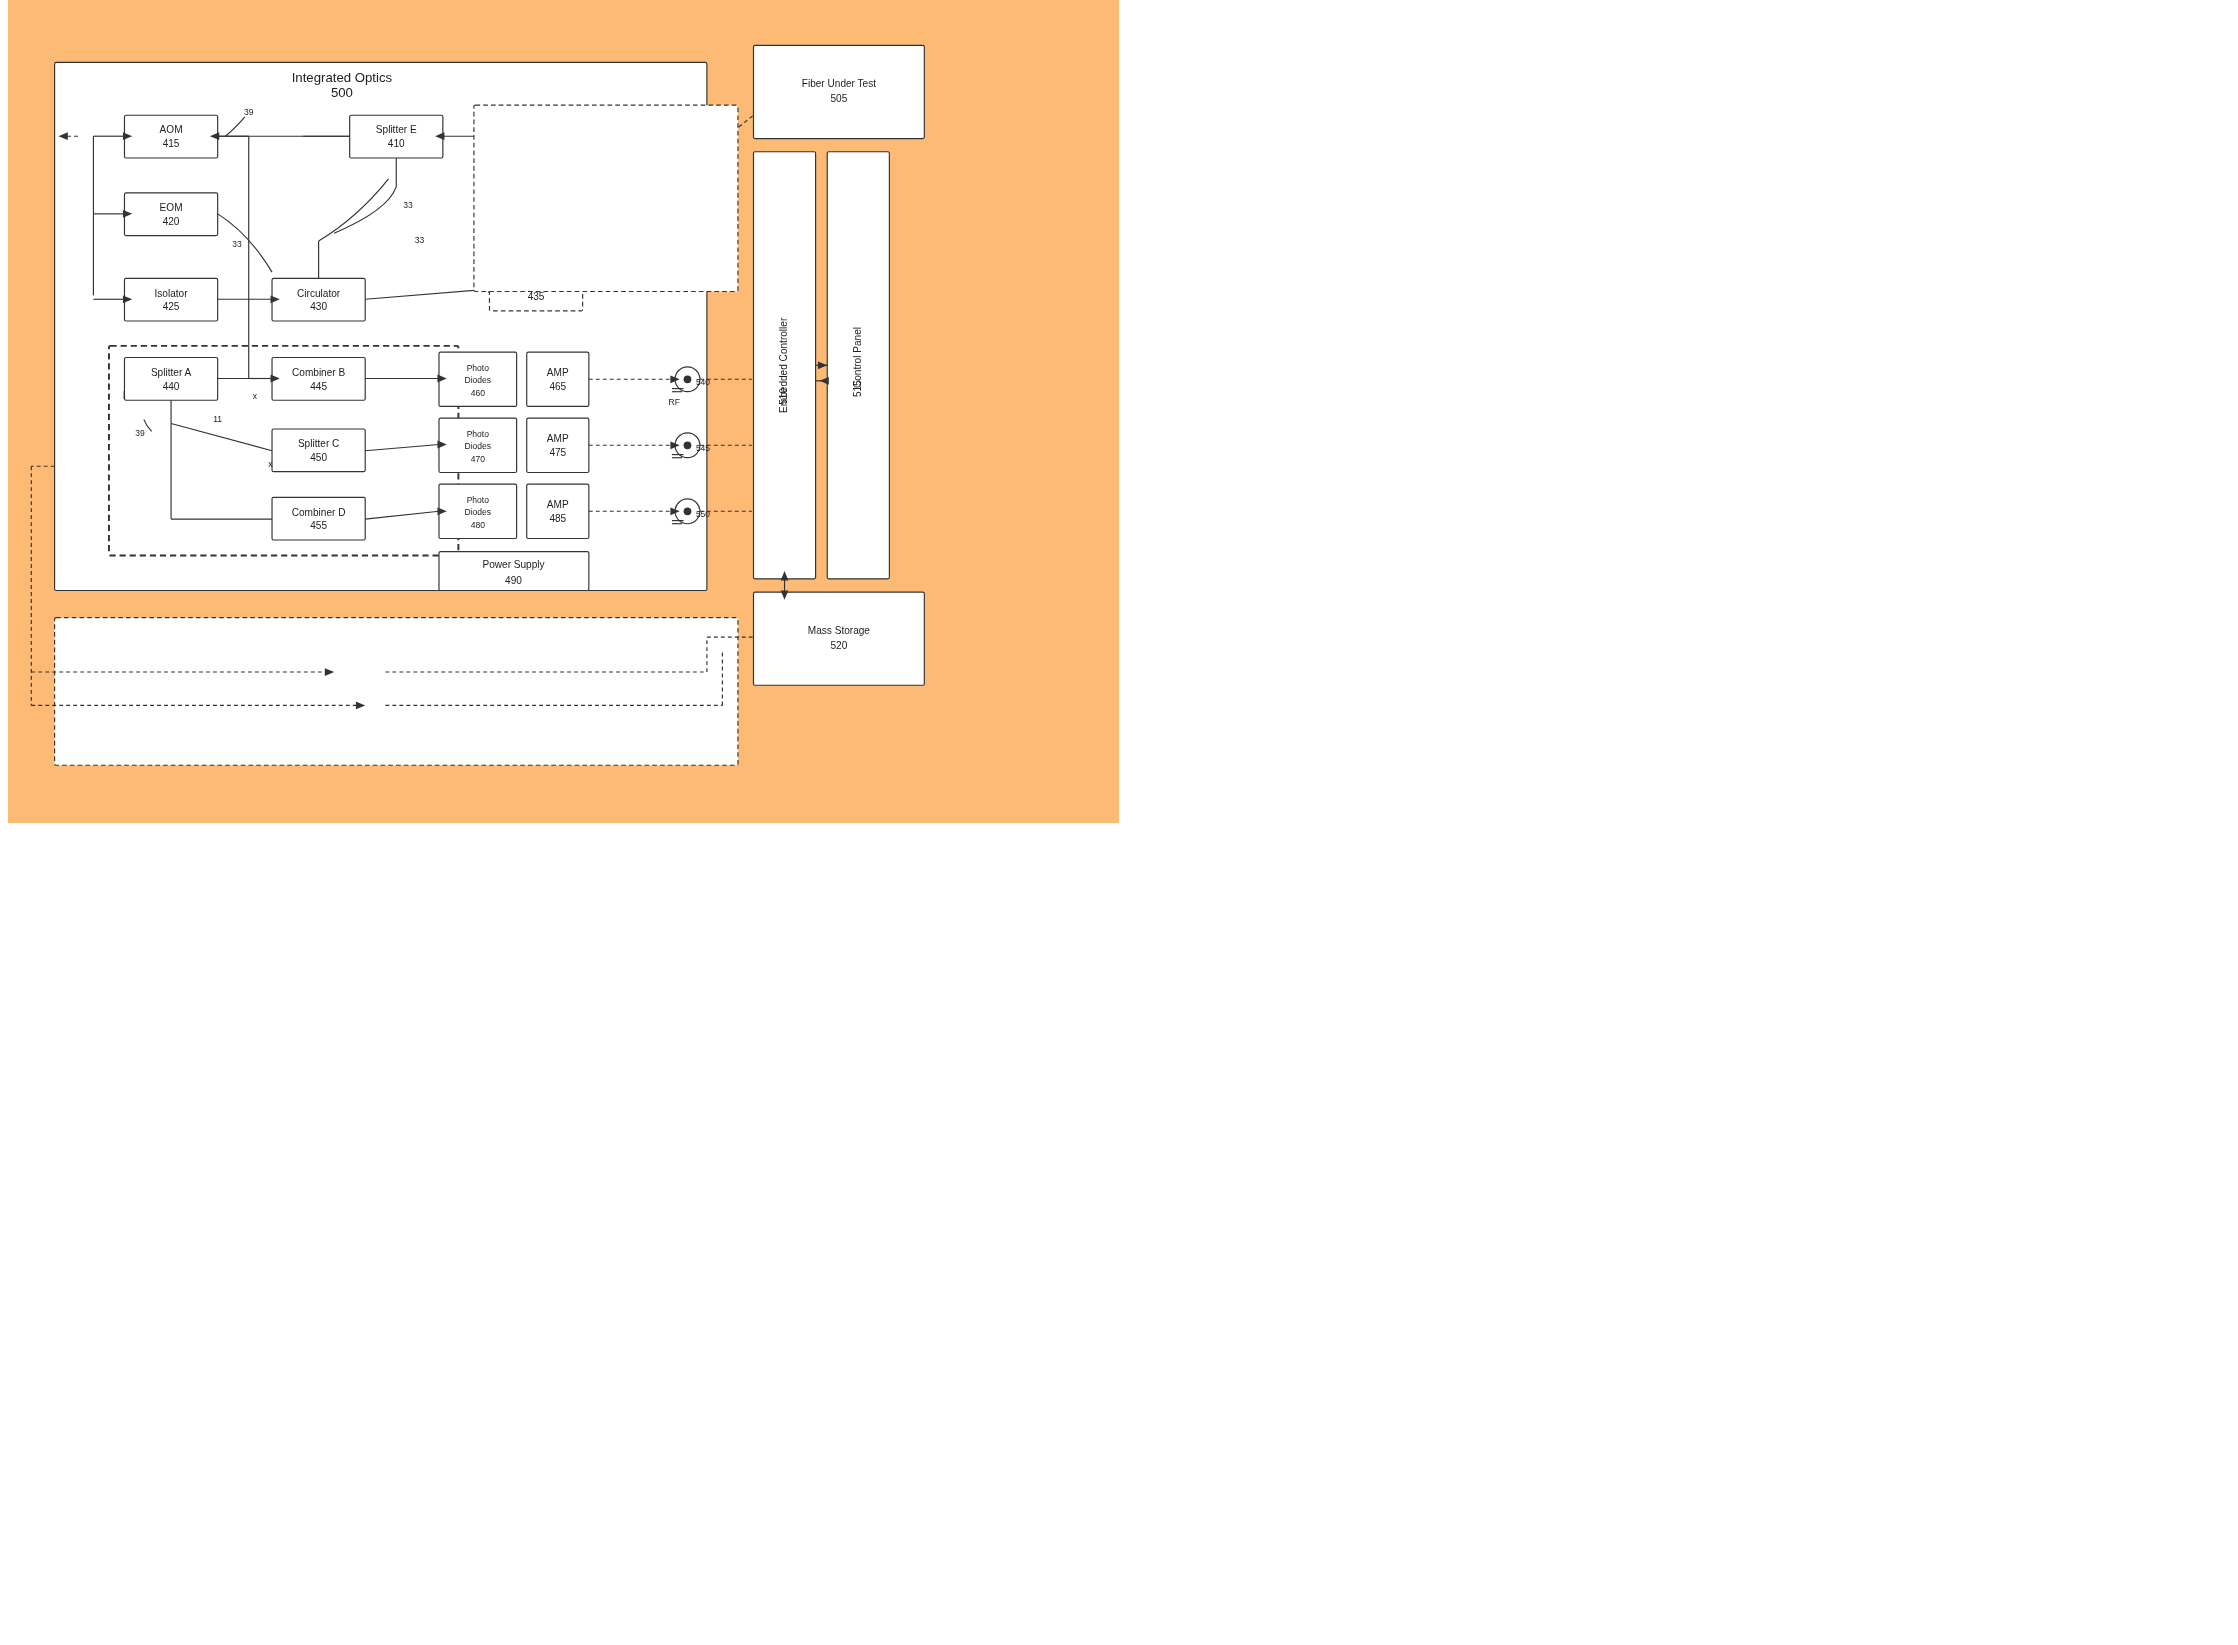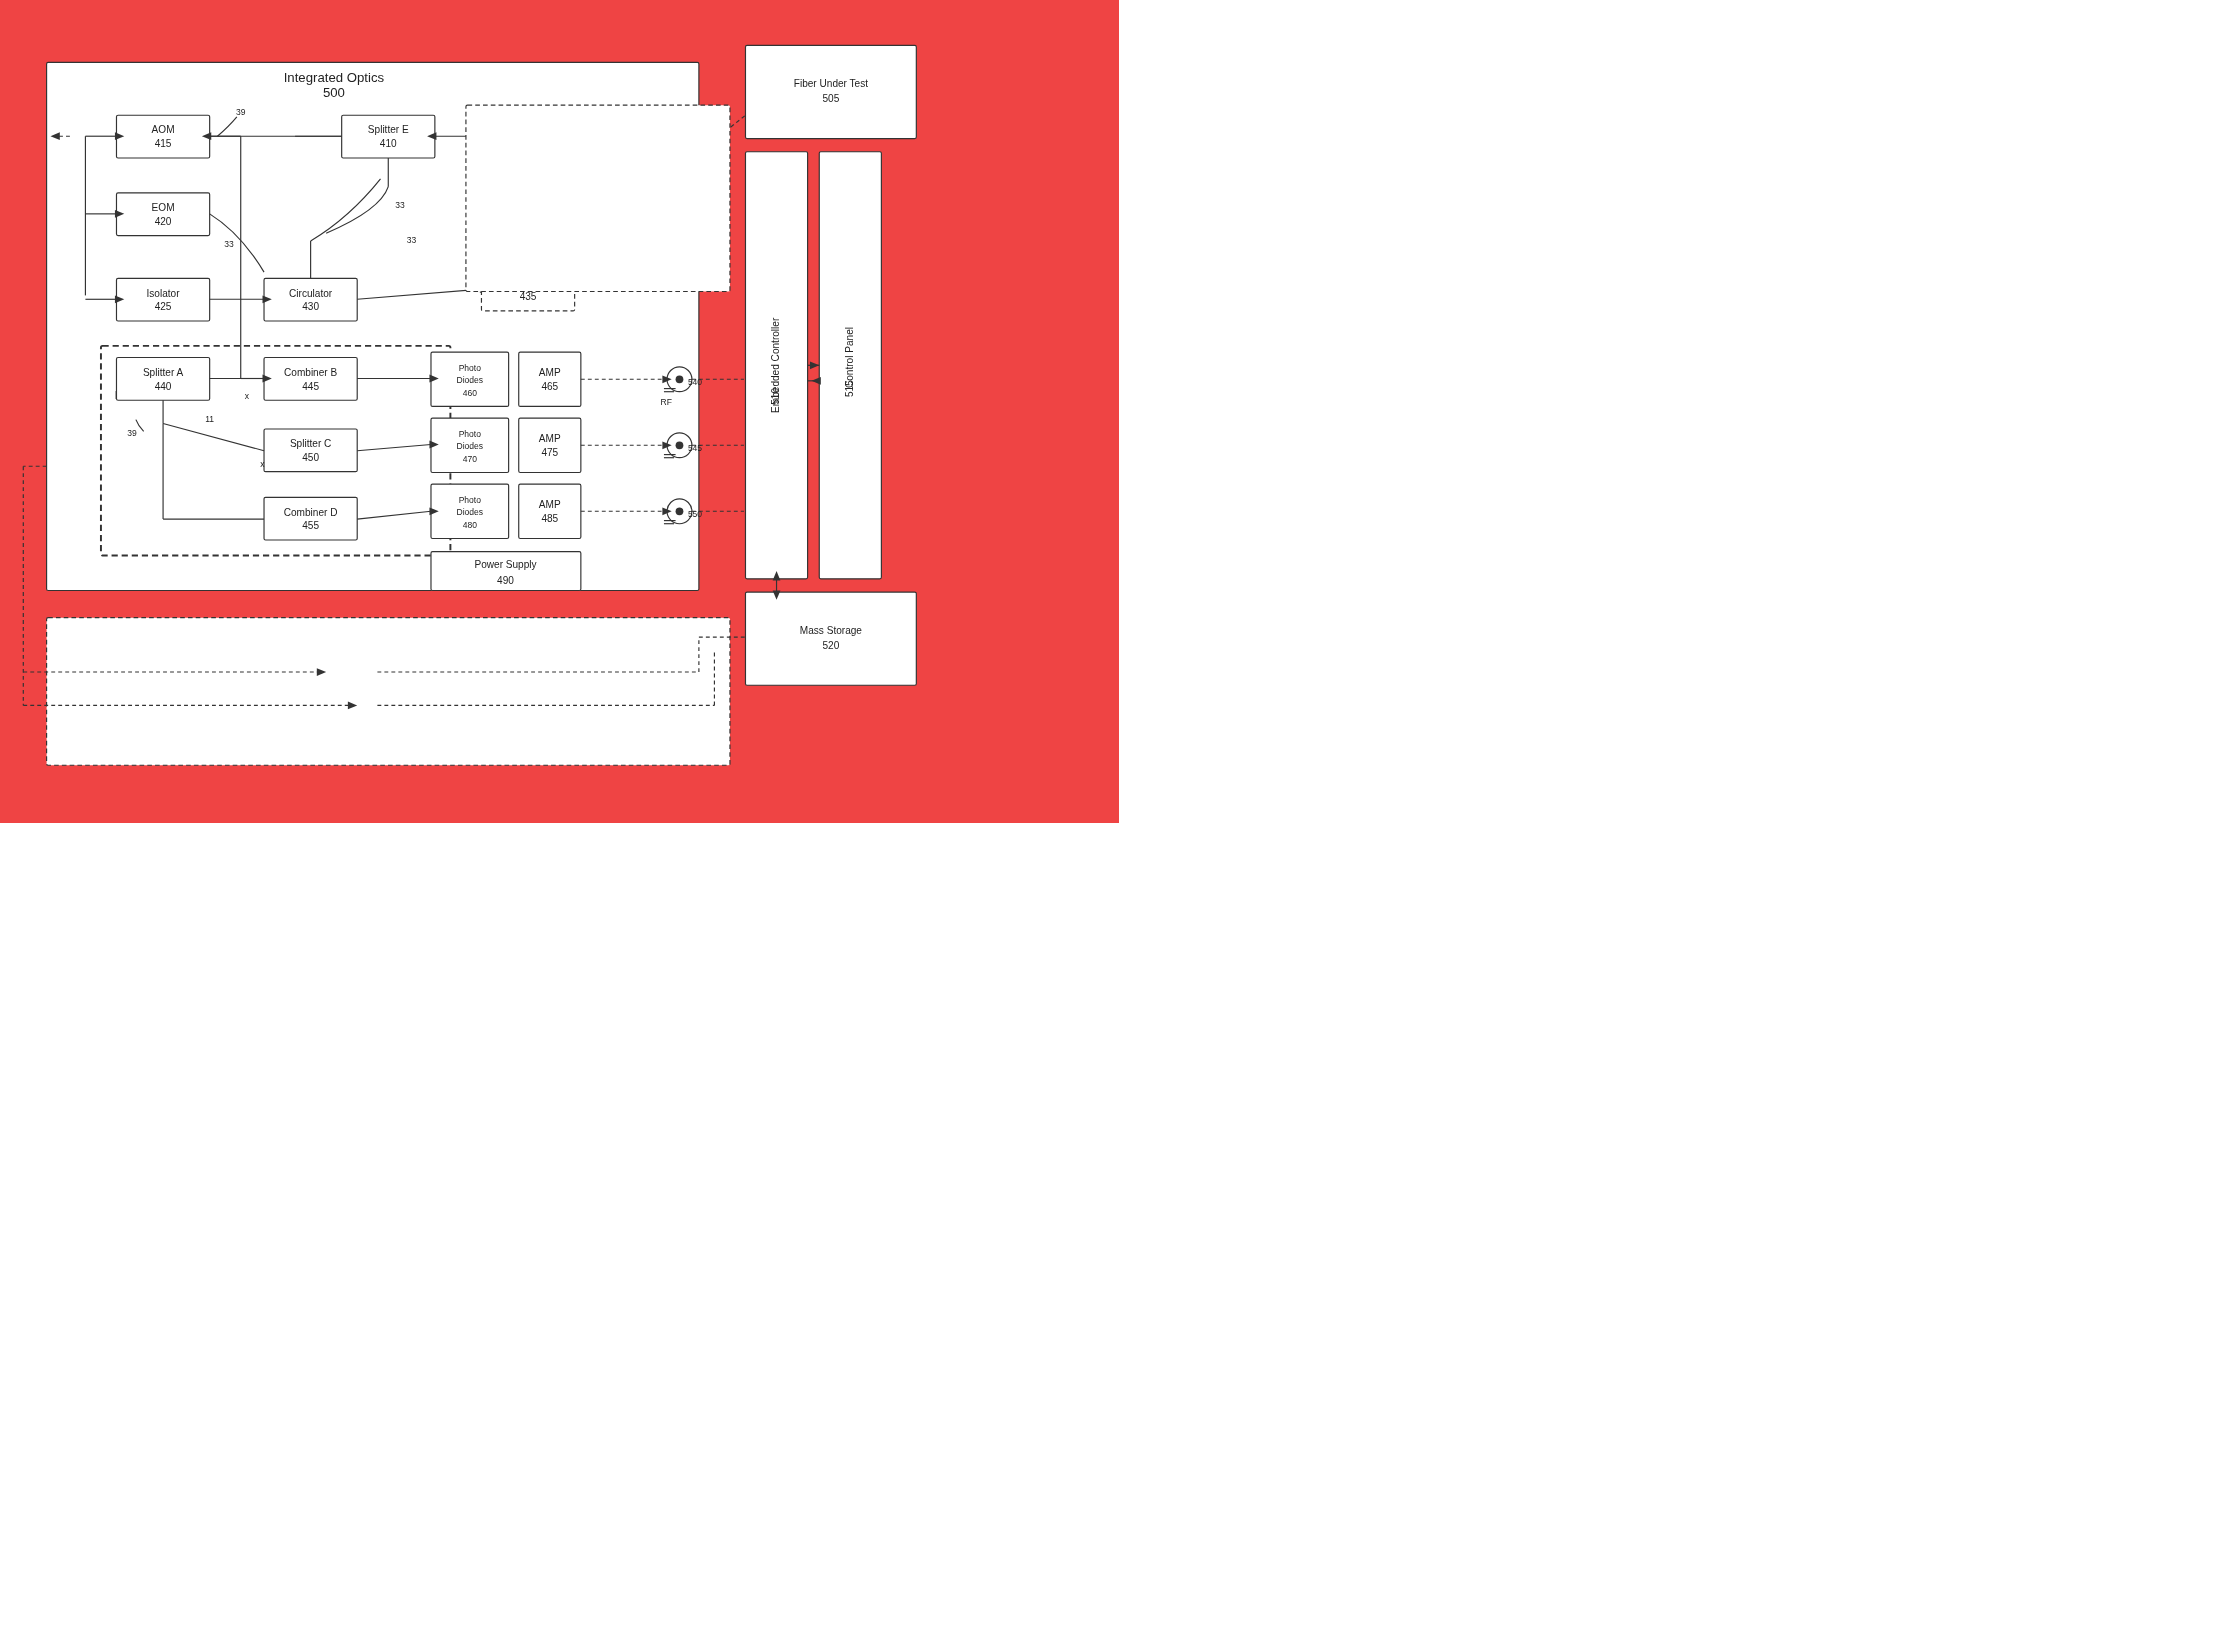--- a/index.html
+++ b/index.html
@@ -8,21 +8,22 @@
       font-family: Arial, sans-serif;
       width: 1119px;
       height: 823px;
       overflow: hidden;
       position: relative;
     }
     .diagram-container {
       position: relative;
       width: 1119px;
       height: 823px;
-      background: #ef4444;
+      background: #fdba74;
+      margin-left: 8px;
     }
     svg.main-diagram {
       position: absolute;
       top: 0; left: 0;
       width: 100%;
       height: 100%;
     }
     
     .box {
       fill: #fff;

